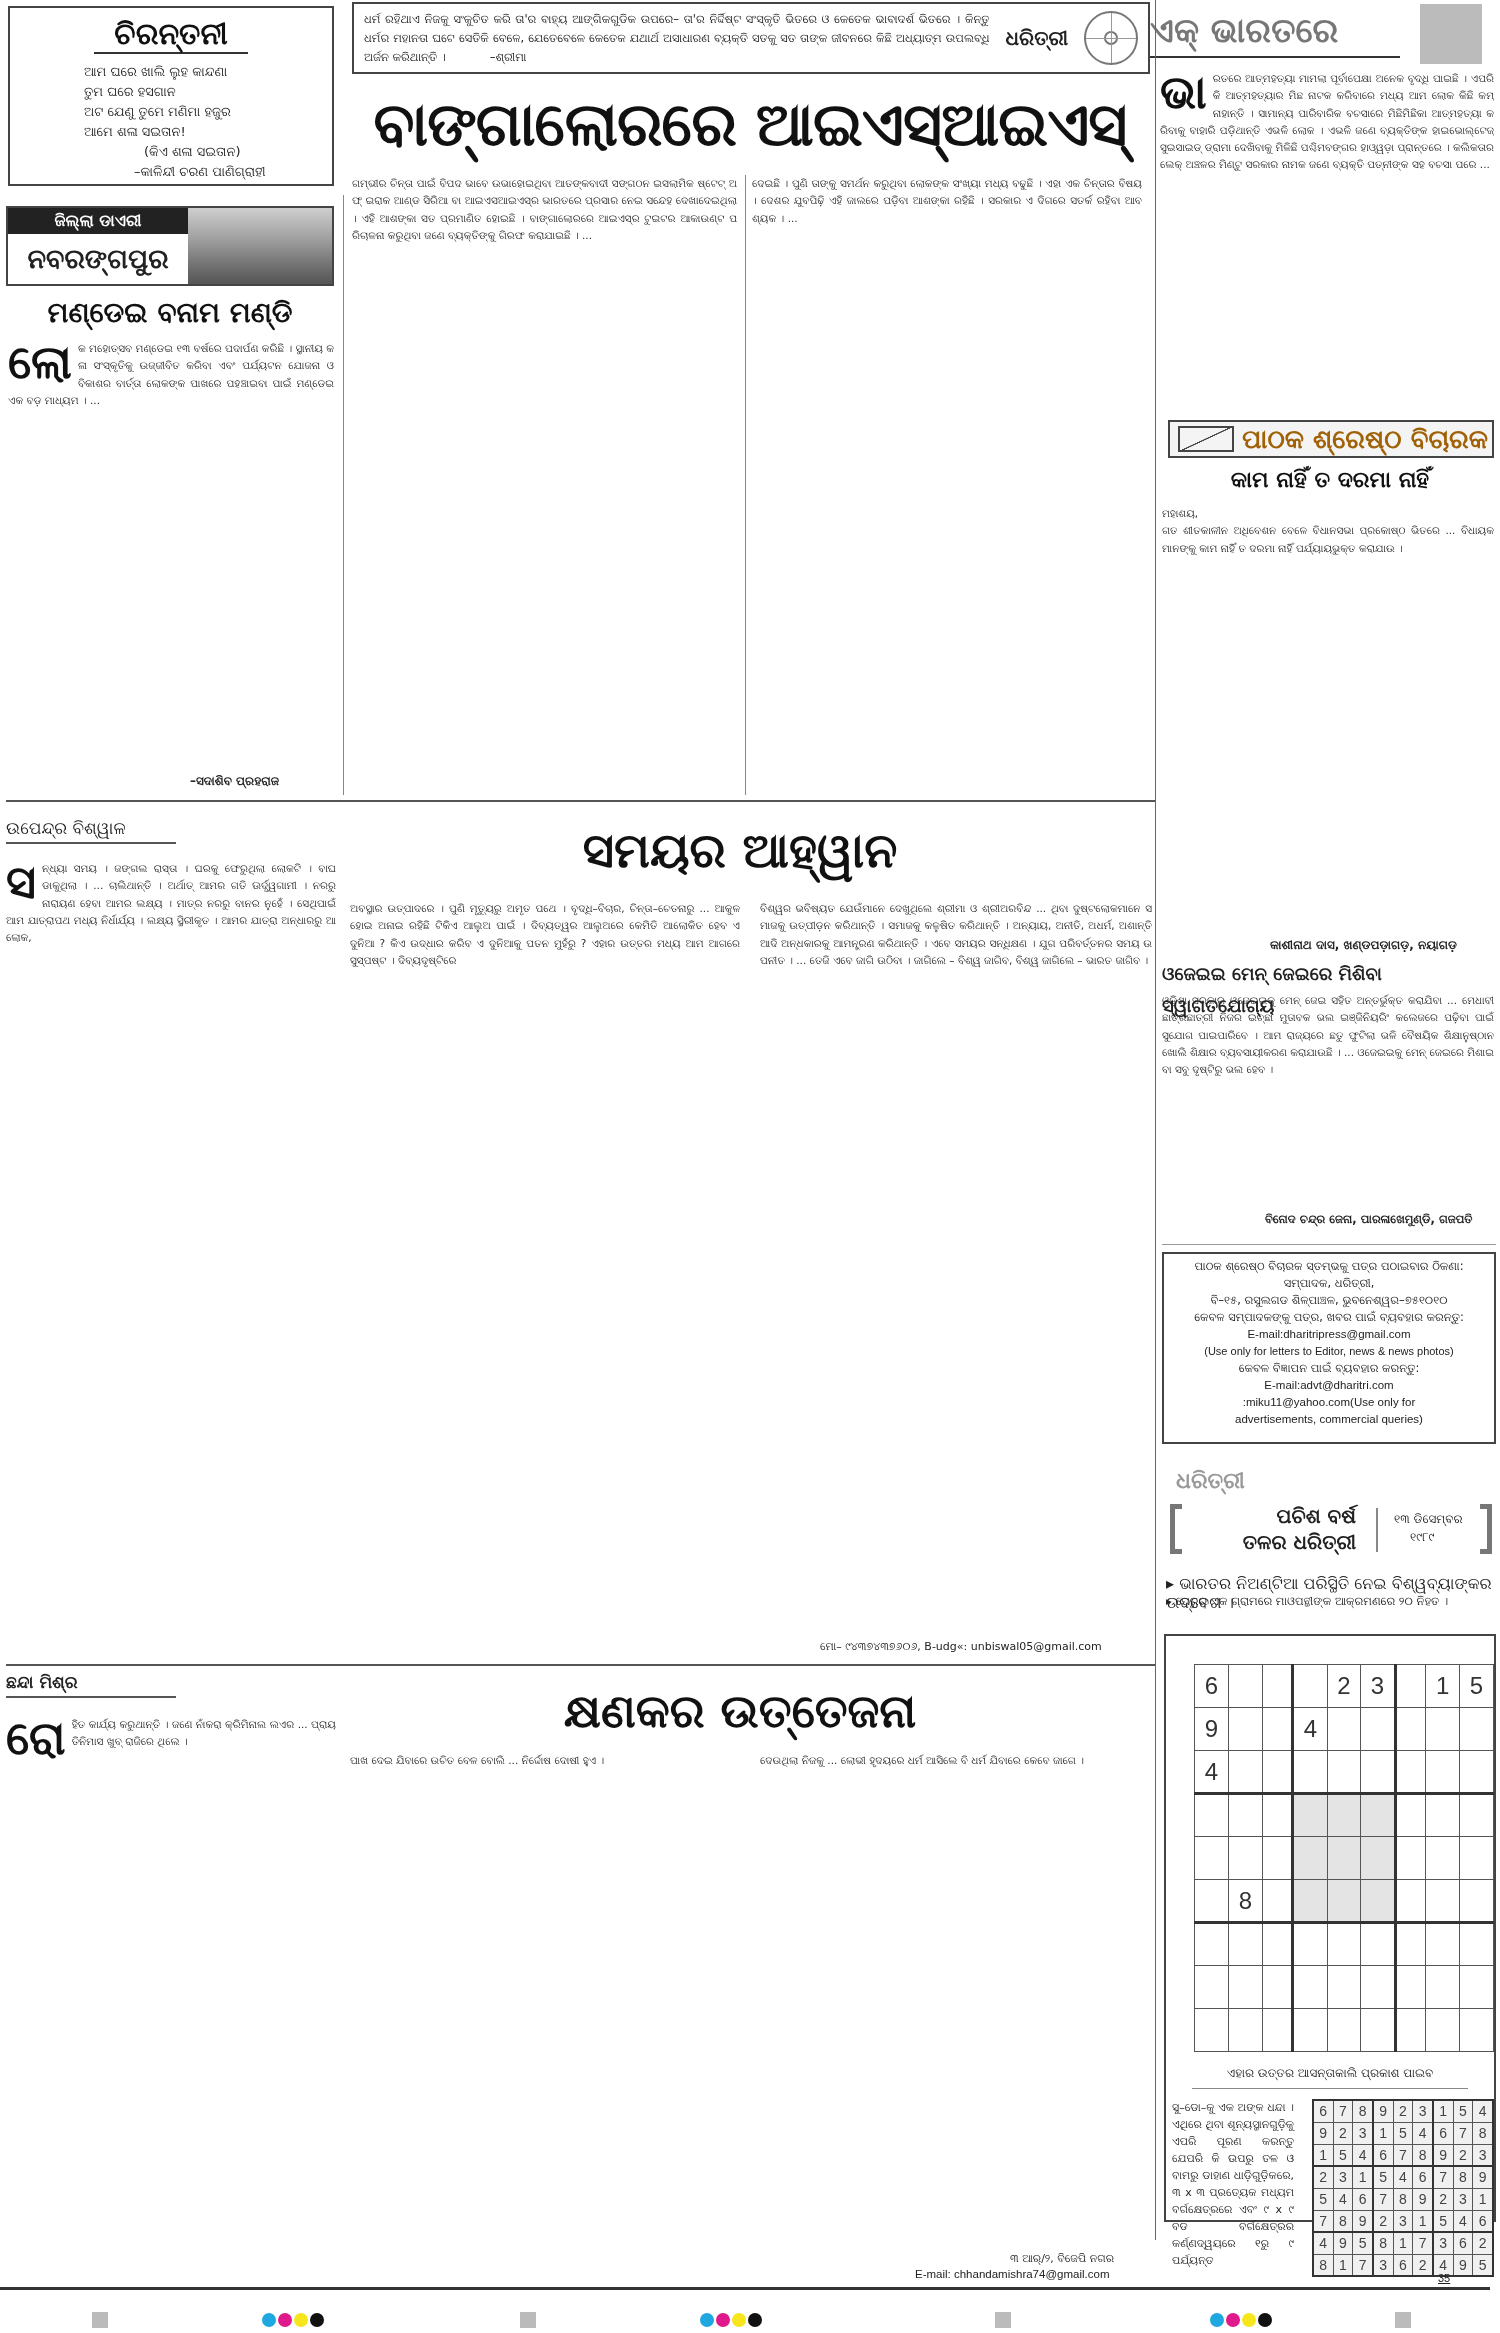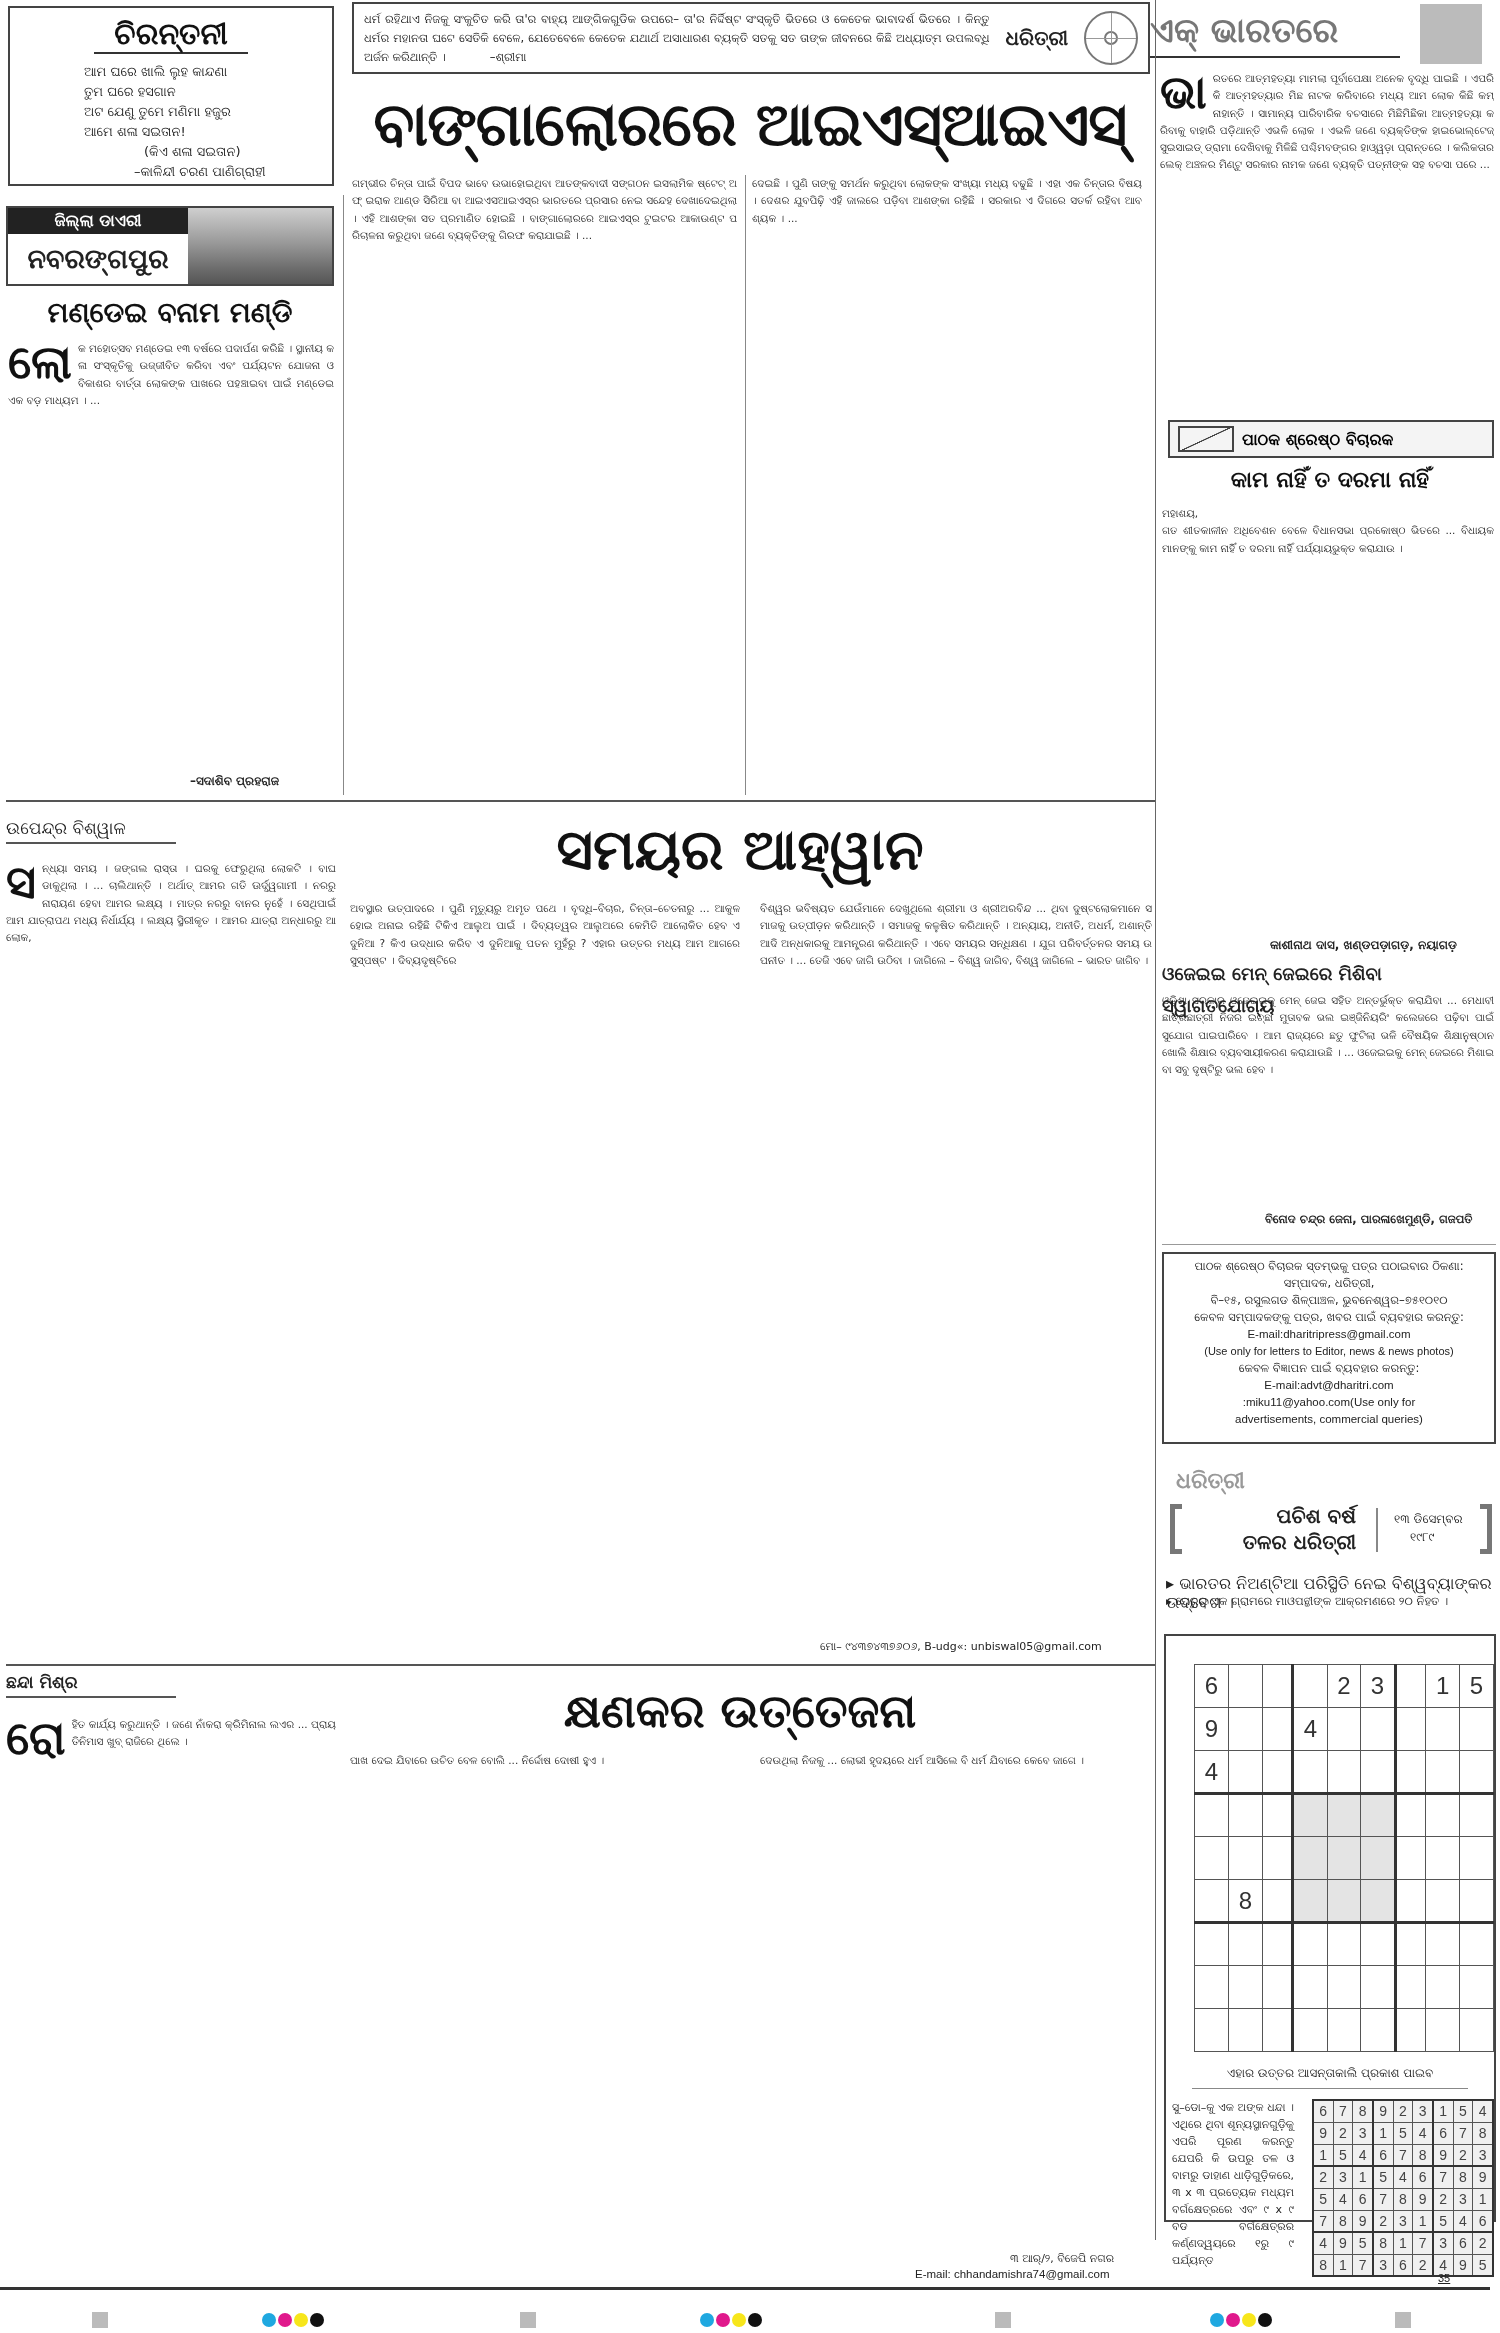--- a/index.html
+++ b/index.html
@@ -74,21 +74,21 @@
 
 <div class="abs" style="left:1150px;top:4px;width:250px;font-size:34px;font-weight:bold;color:#777;line-height:52px;border-bottom:2px solid #333">ଏକ୍ ଭାରତରେ</div>
 <div class="abs" style="left:1420px;top:4px;width:62px;height:60px;background:#bbb;clip-path:polygon(30% 0,60% 5,70% 20,100% 35,80% 50,60% 60,50% 100,35% 70,15% 45,0 30,20% 15)"></div>
 <div class="abs col-text" style="left:1160px;top:70px;width:334px;height:340px">
   <span class="dropcap">ଭା</span>
   <span>ରତରେ ଆତ୍ମହତ୍ୟା ମାମଲା ପୂର୍ବାପେକ୍ଷା ଅନେକ ବୃଦ୍ଧି ପାଇଛି । ଏପରି କି ଆତ୍ମହତ୍ୟାର ମିଛ ନାଟକ କରିବାରେ ମଧ୍ୟ ଆମ ଲୋକ କିଛି କମ୍ ନାହାନ୍ତି । ସାମାନ୍ୟ ପାରିବାରିକ ବଚସାରେ ମିଛିମିଛିକା ଆତ୍ମହତ୍ୟା କରିବାକୁ ବାହାରି ପଡ଼ିଥାନ୍ତି ଏଭଳି ଲୋକ । ଏଭଳି ଜଣେ ବ୍ୟକ୍ତିଙ୍କ ହାଇଭୋଲ୍‌ଟେଜ୍ ସୁଇସାଇଡ୍ ଡ୍ରାମା ଦେଖିବାକୁ ମିଳିଛି ପଶ୍ଚିମବଙ୍ଗର ହାଓ୍ୱଡ଼ା ପ୍ରାନ୍ତରେ । କଲିକତାର ଲେକ୍ ଅଞ୍ଚଳର ମିଣ୍ଟୁ ସରକାର ନାମକ ଜଣେ ବ୍ୟକ୍ତି ପତ୍ନୀଙ୍କ ସହ ବଚସା ପରେ ...</span>
 </div>
 
 <div class="abs box" style="left:1168px;top:420px;width:326px;height:38px;display:flex;align-items:center;background:#f4f4f4">
   <span style="width:56px;height:26px;border:2px solid #444;margin:0 8px;display:inline-block;position:relative;background:linear-gradient(155deg,transparent 48%,#444 49%,#444 51%,transparent 52%)"></span>
-  <span style="font-size:16px;font-weight:bold;color:#000000">ପାଠକ ଶ୍ରେଷ୍ଠ ବିଚାରକ</span>
+  <span style="font-size:26px;font-weight:bold;color:#a16207">ପାଠକ ଶ୍ରେଷ୍ଠ ବିଚାରକ</span>
 </div>
 <div class="abs title-c" style="left:1160px;top:462px;width:340px;font-size:22px;line-height:36px">କାମ ନାହିଁ ତ ଦରମା ନାହିଁ</div>
 <div class="abs col-text" style="left:1162px;top:505px;width:332px;height:415px">
   <div>ମହାଶୟ,</div>
   <span>ଗତ ଶୀତକାଳୀନ ଅଧିବେଶନ ବେଳେ ବିଧାନସଭା ପ୍ରକୋଷ୍ଠ ଭିତରେ ... ବିଧାୟକମାନଙ୍କୁ କାମ ନାହିଁ ତ ଦରମା ନାହିଁ ପର୍ଯ୍ୟାୟଭୁକ୍ତ କରାଯାଉ ।</span>
 </div>
 <div class="abs" style="left:1270px;top:938px;font-size:12px;font-weight:bold">କାଶୀନାଥ ଦାସ, ଖଣ୍ଡପଡ଼ାଗଡ଼, ନୟାଗଡ଼</div>
 <div class="abs" style="left:1162px;top:958px;width:334px;font-size:18px;font-weight:bold;line-height:32px">ଓଜେଇଇ ମେନ୍ ଜେଇରେ ମିଶିବା ସ୍ୱାଗତଯୋଗ୍ୟ</div>
 <div class="abs col-text" style="left:1162px;top:992px;width:332px;height:200px">
   <span>ଓଡ଼ିଶା ସରକାର ଓଜେଇଇକୁ ମେନ୍ ଜେଇ ସହିତ ଅନ୍ତର୍ଭୁକ୍ତ କରାଯିବା ... ମେଧାବୀ ଛାତ୍ରଛାତ୍ରୀ ନିଜର ଇଚ୍ଛା ମୁତାବକ ଭଲ ଇଞ୍ଜିନିୟରିଂ କଲେଜରେ ପଢ଼ିବା ପାଇଁ ସୁଯୋଗ ପାଇପାରିବେ । ଆମ ରାଜ୍ୟରେ ଛତୁ ଫୁଟିଲା ଭଳି ବୈଷୟିକ ଶିକ୍ଷାନୁଷ୍ଠାନ ଖୋଲି ଶିକ୍ଷାର ବ୍ୟବସାୟୀକରଣ କରାଯାଉଛି । ... ଓଜେଇଇକୁ ମେନ୍ ଜେଇରେ ମିଶାଇବା ସବୁ ଦୃଷ୍ଟିରୁ ଭଲ ହେବ ।</span>
@@ -328,21 +328,21 @@
 
 </div>
 
 <div class="hr" style="left:6px;top:800px;width:1150px"></div>
 <div class="hr" style="left:6px;top:1664px;width:1150px"></div>
 <div class="vr" style="left:343px;top:195px;height:600px"></div>
 <div class="vr" style="left:745px;top:175px;height:620px"></div>
 <div class="vr" style="left:1155px;top:0;height:2240px;background:#666"></div>
 
 <div class="abs" style="left:6px;top:818px;width:170px;font-size:17px;font-weight:normal;border-bottom:2px solid #555;padding-bottom:4px">ଉପେନ୍ଦ୍ର ବିଶ୍ୱାଳ</div>
-<div class="abs title-c" style="left:340px;top:808px;width:800px;font-size:56px;line-height:84px">ସମୟର ଆହ୍ୱାନ</div>
+<div class="abs title-c" style="left:340px;top:808px;width:800px;font-size:48px;line-height:84px">ସମୟର ଆହ୍ୱାନ</div>
 <div class="abs col-text" style="left:6px;top:860px;width:330px;height:800px">
   <span class="dropcap">ସ</span>
   <span>ନ୍ଧ୍ୟା ସମୟ । ଜଙ୍ଗଲ ରାସ୍ତା । ଘରକୁ ଫେରୁଥିଲା ଲୋକଟି । ବାଘ ଡାକୁଥିଲା । ... ଚାଲିଥାନ୍ତି । ଅର୍ଥାତ୍ ଆମର ଗତି ଊର୍ଦ୍ଧ୍ୱଗାମୀ । ନରରୁ ନାରାୟଣ ହେବା ଆମର ଲକ୍ଷ୍ୟ । ମାତ୍ର ନରରୁ ବାନର ନୁହେଁ । ସେଥିପାଇଁ ଆମ ଯାତ୍ରାପଥ ମଧ୍ୟ ନିର୍ଧାର୍ଯ୍ୟ । ଲକ୍ଷ୍ୟ ସ୍ଥିରୀକୃତ । ଆମର ଯାତ୍ରା ଅନ୍ଧାରରୁ ଆଲୋକ,</span>
 </div>
 <div class="abs col-text" style="left:350px;top:900px;width:390px;height:760px">
   <span>ଅବସ୍ଥାର ଉତ୍ପାଦରେ । ପୁଣି ମୃତ୍ୟୁରୁ ଅମୃତ ପଥେ । ବୃଦ୍ଧି–ବିଚାର, ଚିନ୍ତା–ଚେତନାରୁ ... ଆକୁଳ ହୋଇ ଅନାଇ ରହିଛି ଟିକିଏ ଆଲୁଅ ପାଇଁ । ଦିବ୍ୟତ୍ୱର ଆଲୁଅରେ କେମିତି ଆଲୋକିତ ହେବ ଏ ଦୁନିଆ ? କିଏ ଉଦ୍ଧାର କରିବ ଏ ଦୁନିଆକୁ ପତନ ମୁହଁରୁ ? ଏହାର ଉତ୍ତର ମଧ୍ୟ ଆମ ଆଗରେ ସୁସ୍ପଷ୍ଟ । ଦିବ୍ୟଦୃଷ୍ଟିରେ</span>
 </div>
 <div class="abs col-text" style="left:760px;top:900px;width:392px;height:730px">
   <span>ବିଶ୍ୱର ଭବିଷ୍ୟତ ଯେଉଁମାନେ ଦେଖୁଥିଲେ ଶ୍ରୀମା ଓ ଶ୍ରୀଅରବିନ୍ଦ ... ଥିବା ଦୁଷ୍ଟଲୋକମାନେ ସମାଜକୁ ଉତ୍ପୀଡ଼ନ କରିଥାନ୍ତି । ସମାଜକୁ କଳୁଷିତ କରିଥାନ୍ତି । ଅନ୍ୟାୟ, ଅନୀତି, ଅଧର୍ମ, ଅଶାନ୍ତି ଆଦି ଅନ୍ଧକାରକୁ ଆମନ୍ତ୍ରଣ କରିଥାନ୍ତି । ଏବେ ସମୟର ସନ୍ଧିକ୍ଷଣ । ଯୁଗ ପରିବର୍ତ୍ତନର ସମୟ ଉପନୀତ । ... ତେଜି ଏବେ ଜାଗି ଉଠିବା । ଜାଗିଲେ – ବିଶ୍ୱ ଜାଗିବ, ବିଶ୍ୱ ଜାଗିଲେ – ଭାରତ ଜାଗିବ ।</span>
 </div>

